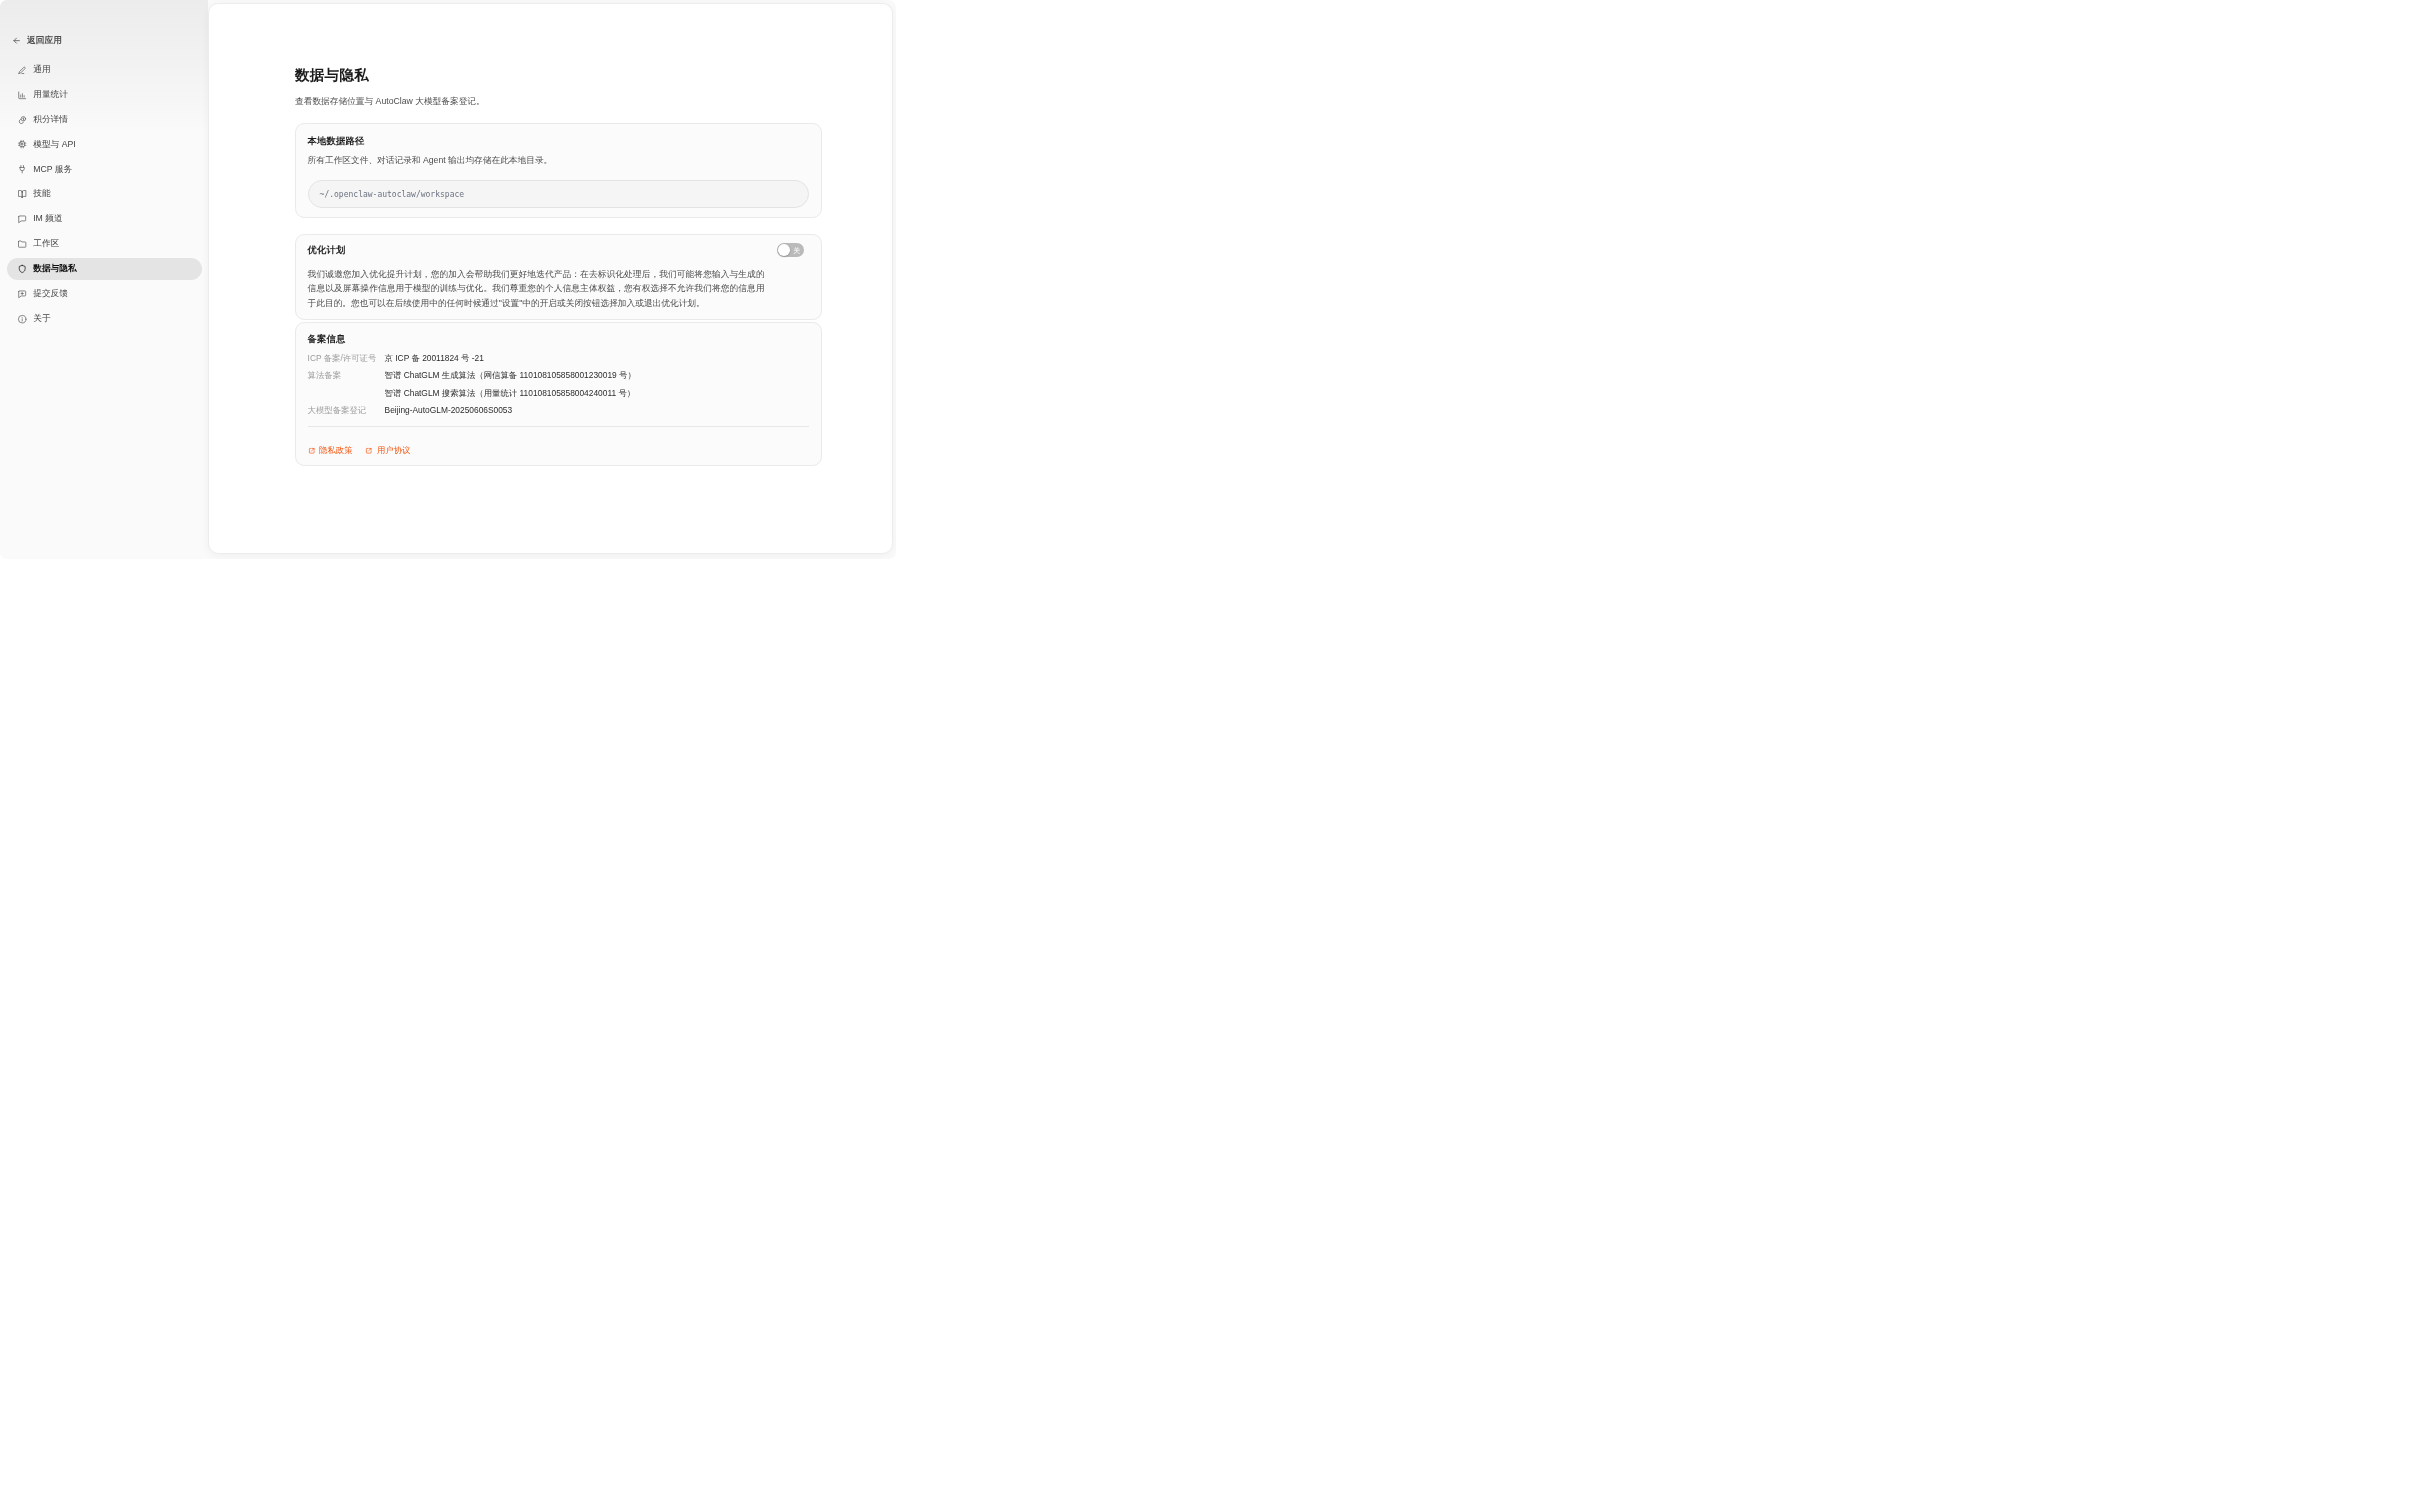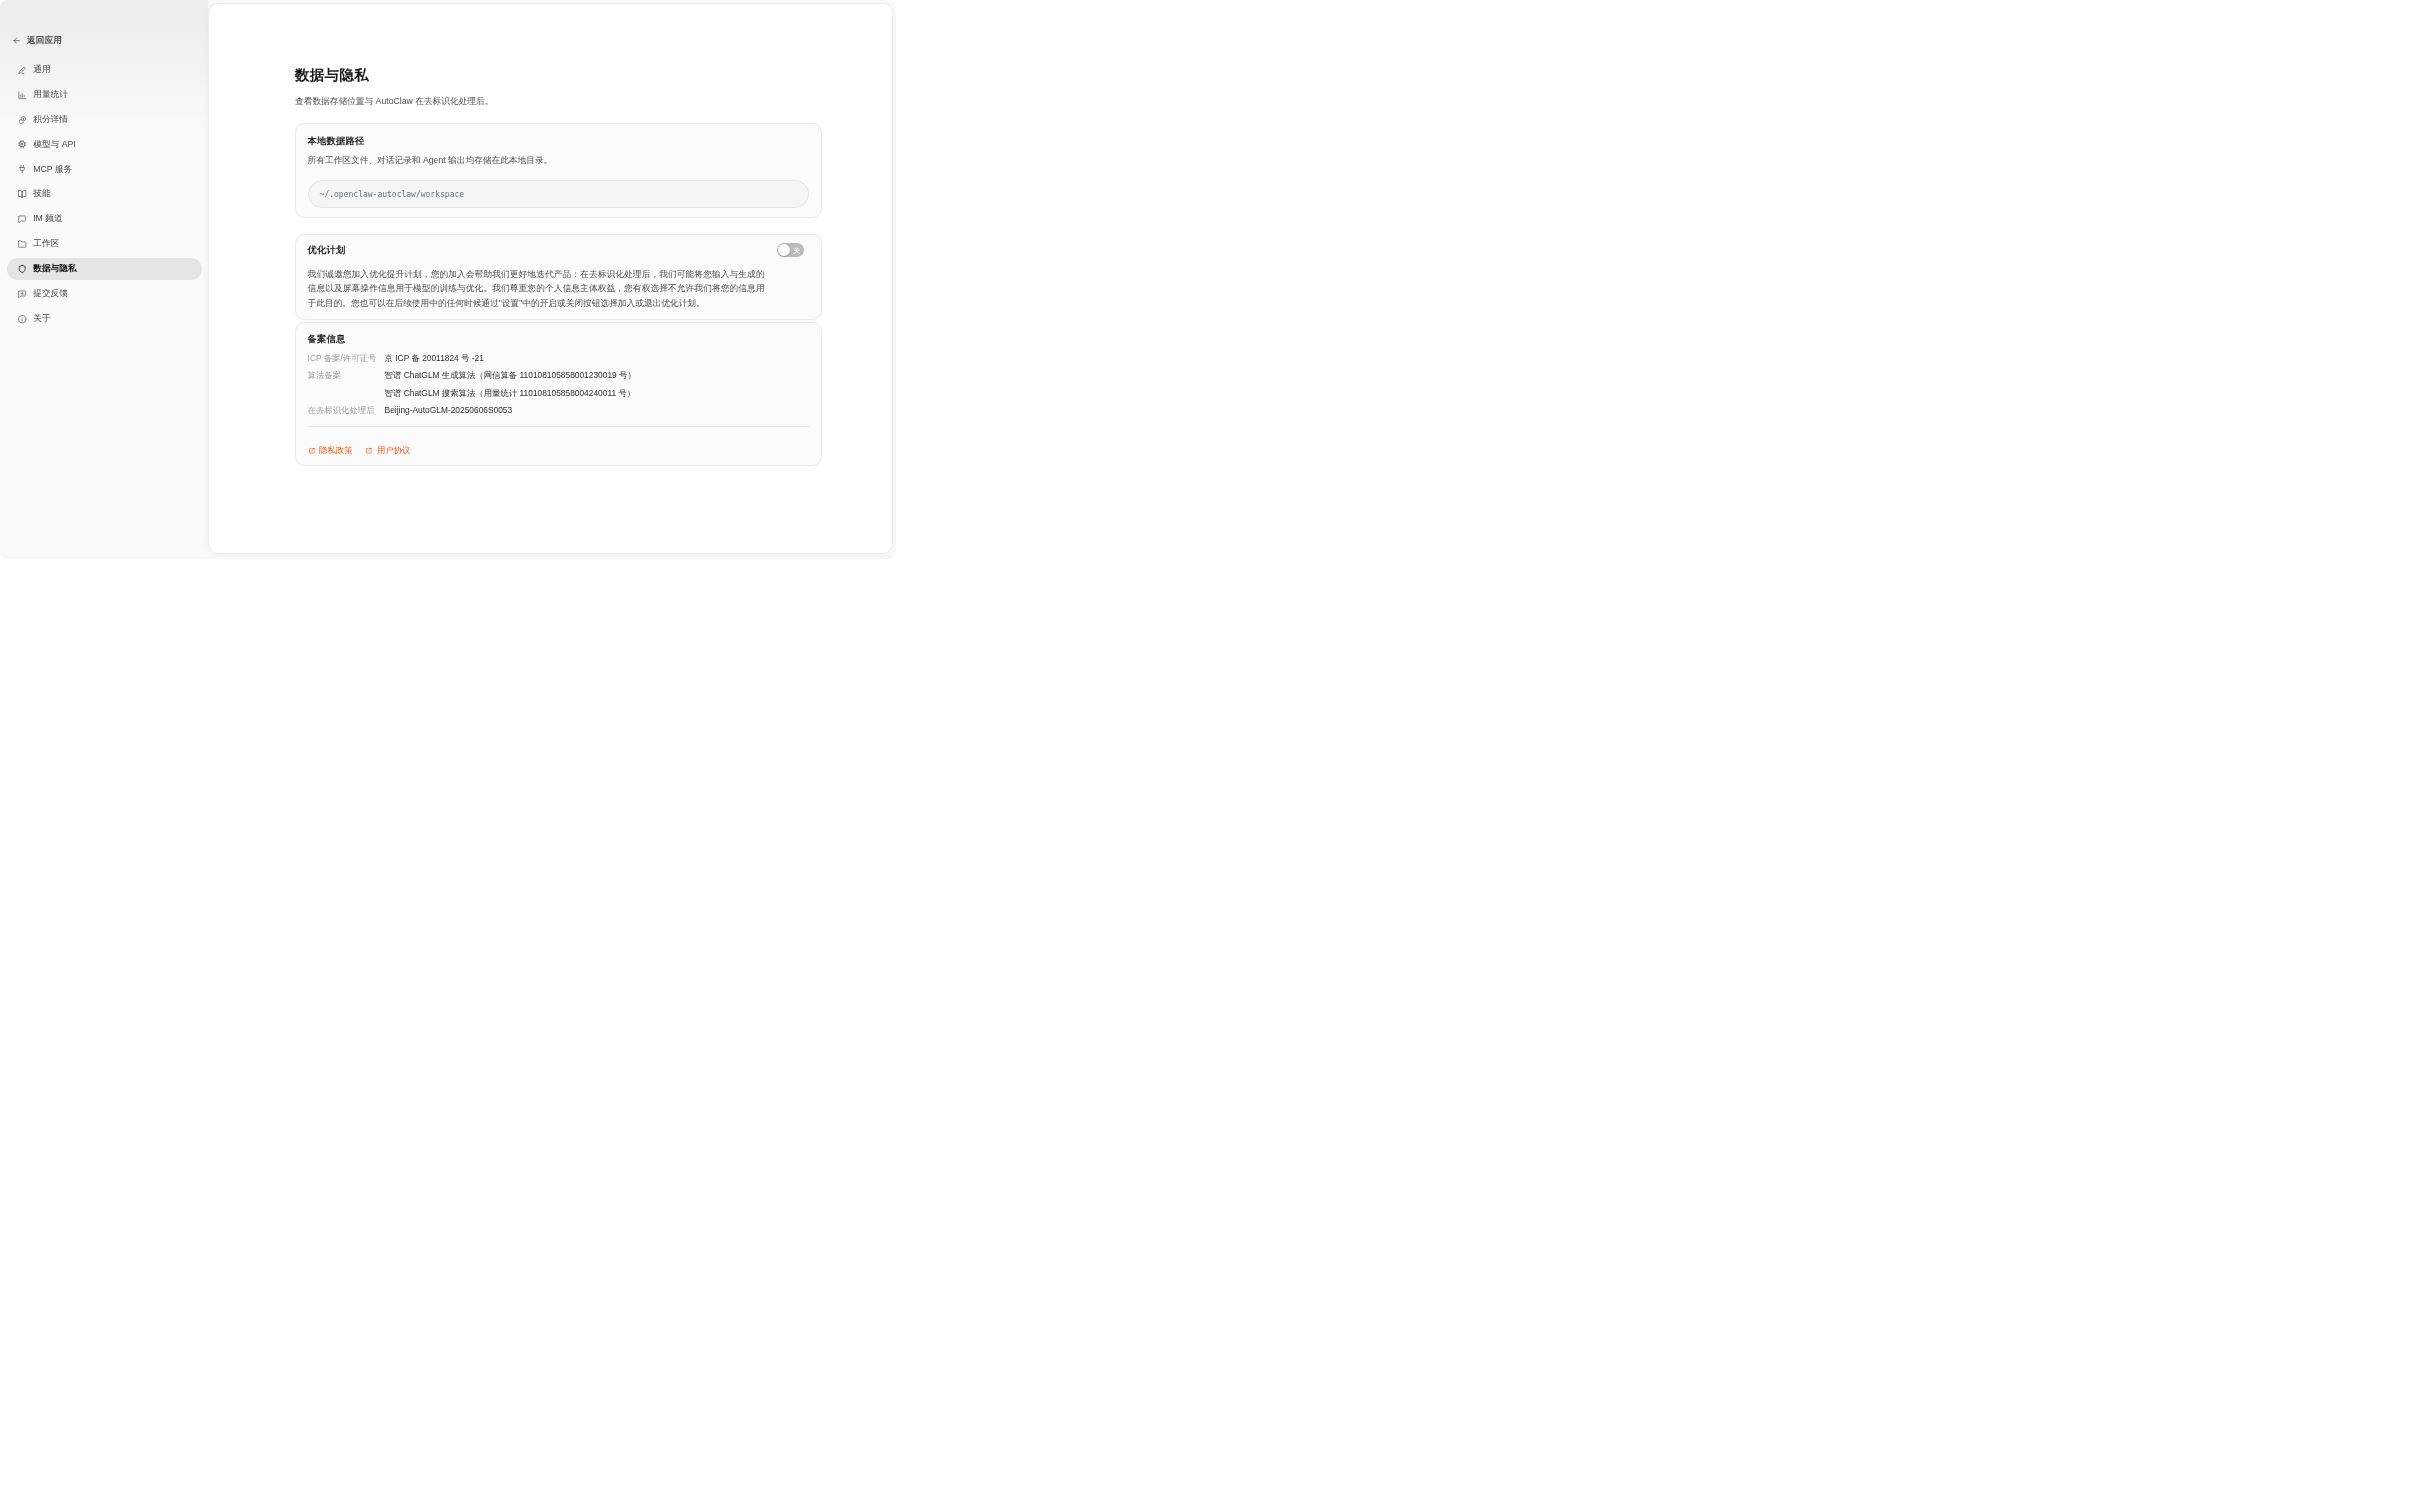--- a/index.html
+++ b/index.html
@@ -215,21 +215,21 @@
         <span>关于</span>
       </div>
 
     </div>
   </div>
 
   <div class="main-panel">
     <div class="content">
 
       <h1 class="page-title">数据与隐私</h1>
-      <div class="page-subtitle">查看数据存储位置与 AutoClaw 在去标识化处理后。</div>
+      <div class="page-subtitle">查看数据存储位置与 AutoClaw 大模型备案登记。</div>
 
       <div class="card card-1">
         <h3>本地数据路径</h3>
         <div class="card-desc">所有工作区文件、对话记录和 Agent 输出均存储在此本地目录。</div>
         <div class="code-box">
           <span>~/.openclaw-autoclaw/workspace</span>
         </div>
       </div>
 
       <div class="card card-2">
@@ -254,21 +254,21 @@
             </div>
           </div>
           <div class="filing-row">
             <div class="filing-label">算法备案</div>
             <div class="filing-values">
               <div>智谱 ChatGLM 生成算法（网信算备 110108105858001230019 号）</div>
               <div>智谱 ChatGLM 搜索算法（用量统计 110108105858004240011 号）</div>
             </div>
           </div>
           <div class="filing-row">
-            <div class="filing-label">在去标识化处理后</div>
+            <div class="filing-label">大模型备案登记</div>
             <div class="filing-values">
               <div>Beijing-AutoGLM-20250606S0053</div>
             </div>
           </div>
         </div>
 
         <div class="divider"></div>
 
         <div class="links-row">
           <a class="ext-link" style="color:#f5530d">

